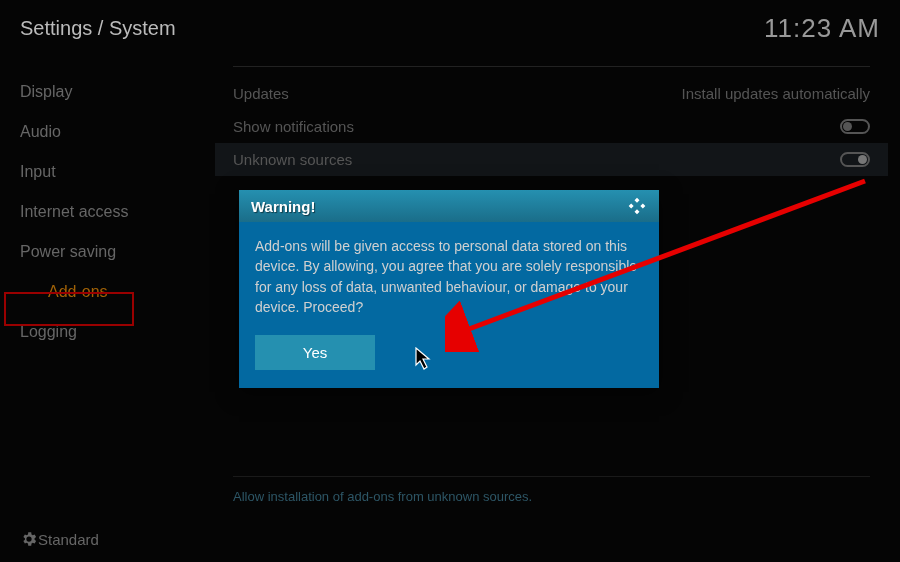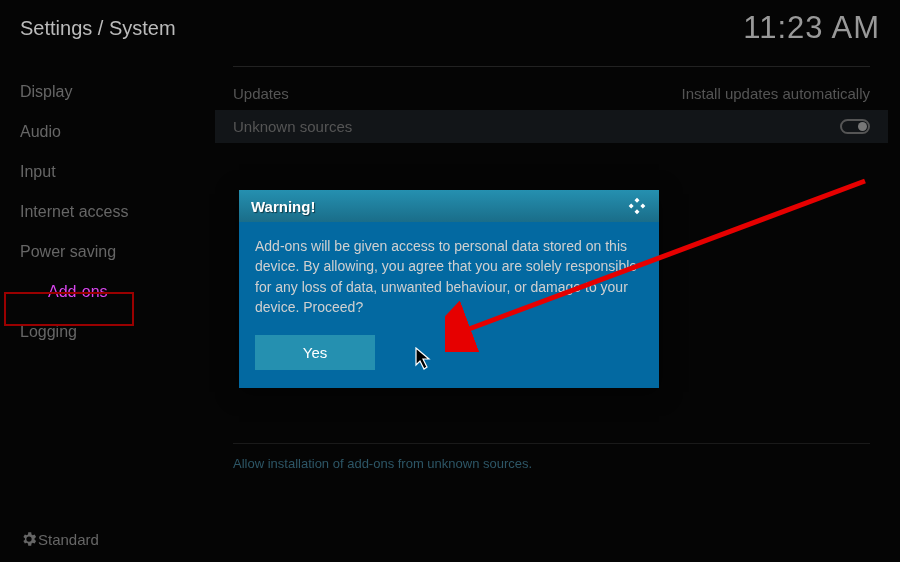--- a/index.html
+++ b/index.html
@@ -19,21 +19,21 @@
       padding: 12px 20px 8px;
       height: 52px;
     }
     .breadcrumb {
       color: #bbb;
       font-size: 20px;
       font-weight: 300;
     }
     .clock {
       color: #999;
-      font-size: 31px;
+      font-size: 26px;
       font-weight: 300;
       letter-spacing: 1px;
     }
     .container {
       display: flex;
       height: calc(100% - 52px);
     }
     .sidebar {
       width: 215px;
       padding: 20px 0 0 0;
@@ -43,21 +43,21 @@
     .sidebar-items {
       flex: 1;
     }
     .sidebar-item {
       padding: 11px 20px;
       font-size: 16px;
       color: #666;
       cursor: pointer;
     }
     .sidebar-item.active {
-      color: #d946ef;
+      color: #a16207;
       padding-left: 48px;
     }
     .active-box {
       border: 2px solid #9a0000;
       position: absolute;
       left: 4px;
       top: 292px;
       width: 130px;
       height: 34px;
       pointer-events: none;
@@ -226,20 +226,24 @@
     </div>
   </div>
 
   <div class="main">
     <div class="divider"></div>
 
     <div class="setting-row">
       <span>Updates</span>
       <span>Install updates automatically</span>
     </div>
+    <div class="setting-row">
+      <span>Show notifications</span>
+      <span class="toggle off"></span>
+    </div>
     <div class="setting-row highlight">
       <span>Unknown sources</span>
       <span class="toggle on"></span>
     </div>
 
     <div class="footer-divider"></div>
     <div class="footer-hint">Allow installation of add-ons from unknown sources.</div>
   </div>
 </div>
 

